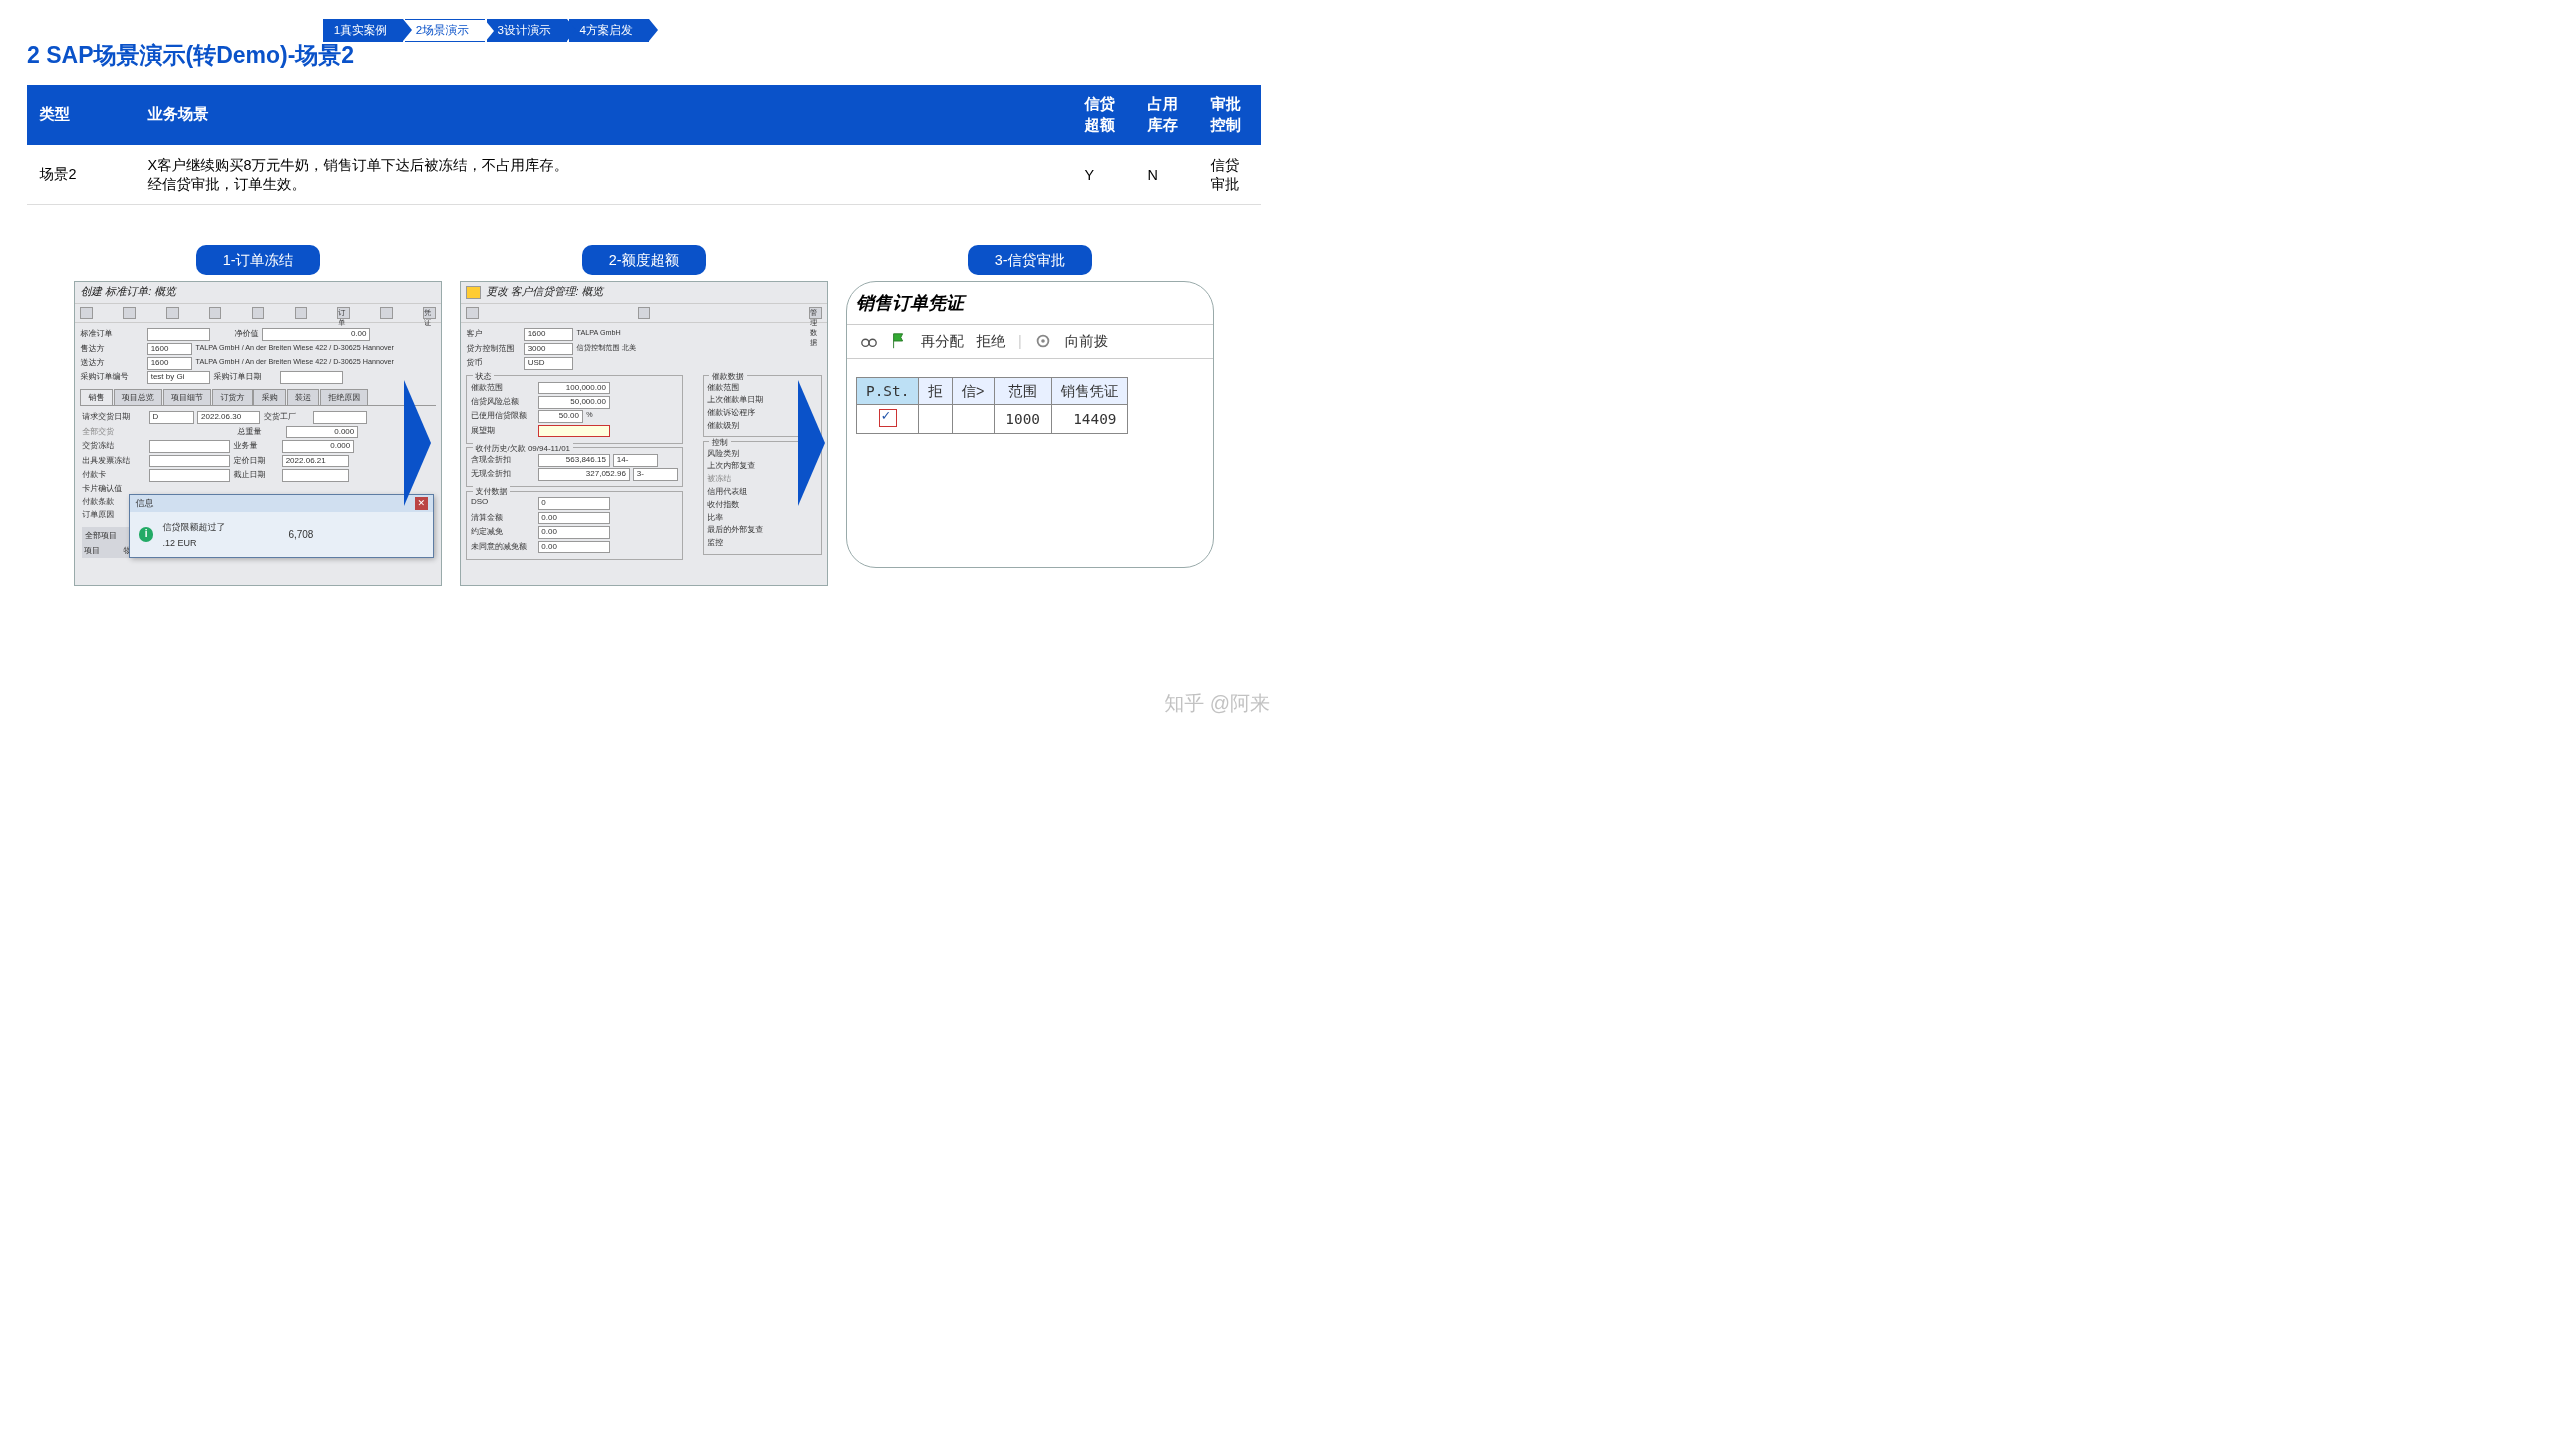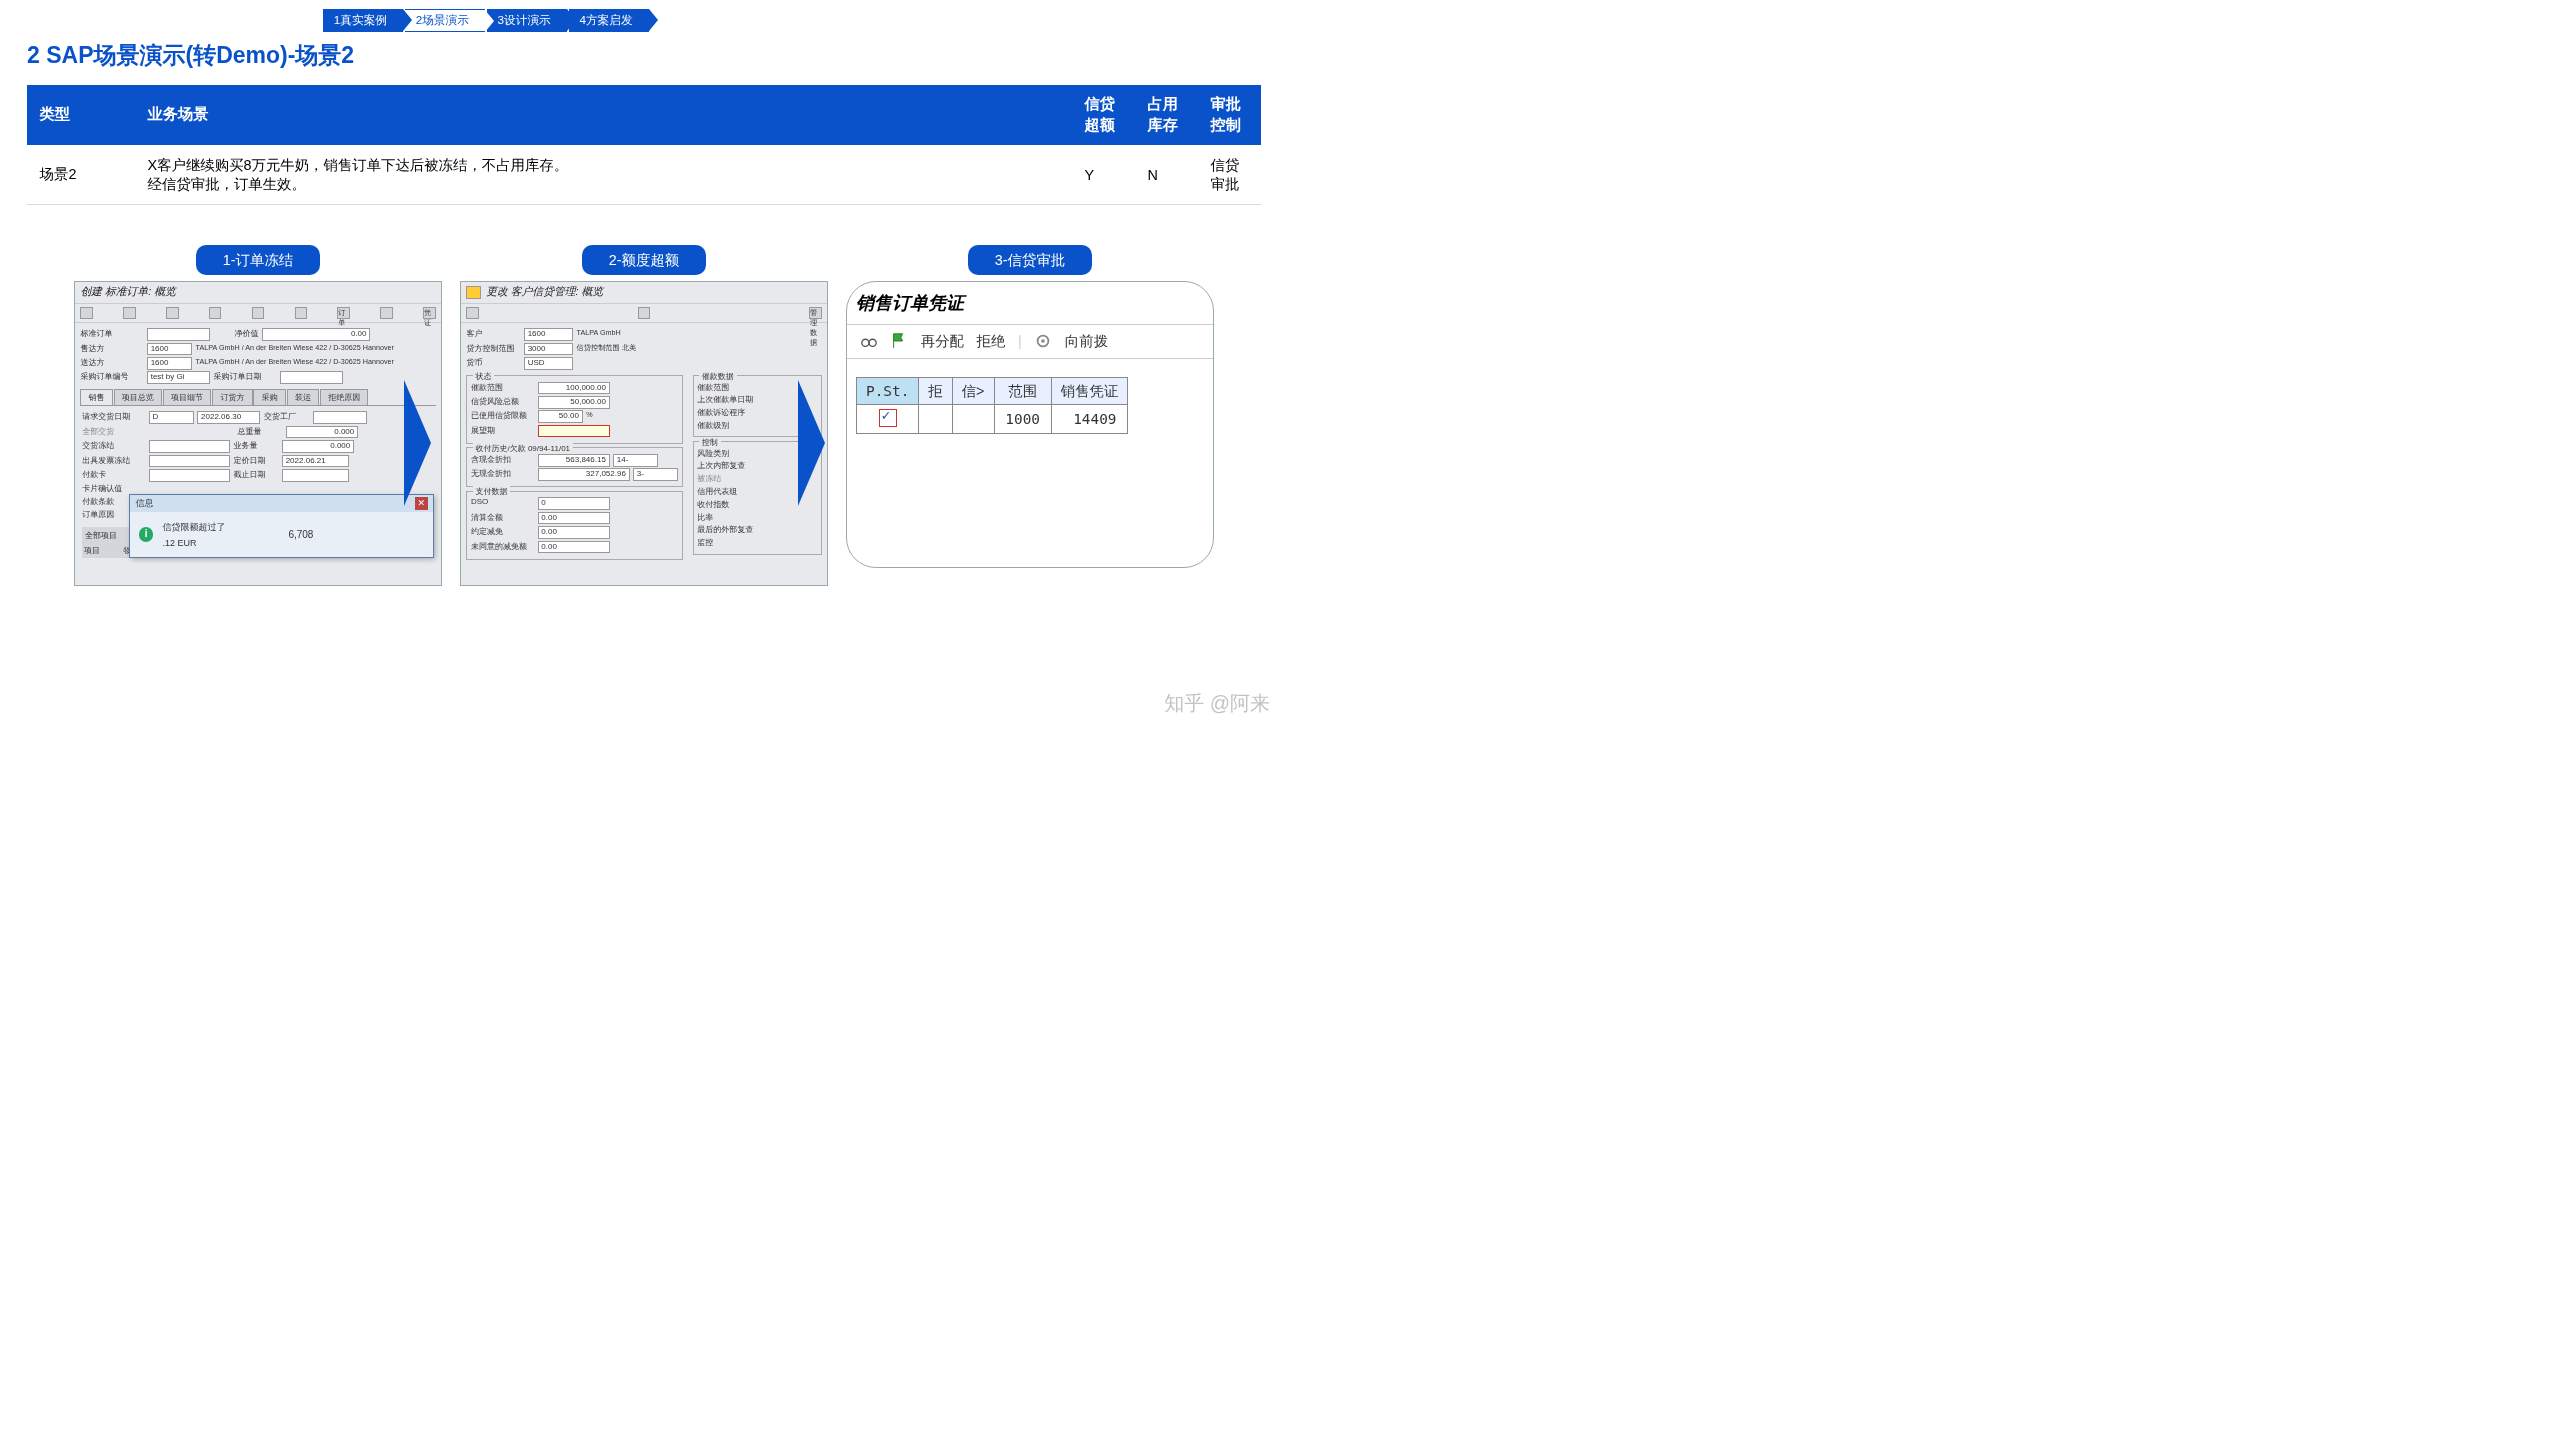--- a/index.html
+++ b/index.html
@@ -1,18 +1,18 @@
 <!DOCTYPE html>
 <html style="font-size:14.4px"><head>
 <meta charset="utf-8">
 <style>
 *{box-sizing:border-box;margin:0;padding:0;}
 body{font-family:"Microsoft YaHei",Arial,sans-serif;background:#fff;width:1288px;height:724px;position:relative;overflow:hidden;}
 .page{padding:18px 27px;}
-.top-nav{position:absolute;top:9px;left:323px;display:flex;gap:1.8px;}
+.top-nav{position:absolute;top:19px;left:323px;display:flex;gap:1.8px;}
 .nav-item{display:flex;align-items:center;height:23px;font-size:11.7px;color:#fff;padding:0 16px 0 10.8px;position:relative;}
 .nav-item::after{content:"";position:absolute;right:-9px;top:0;border-left:9px solid;border-top:11.7px solid transparent;border-bottom:11.7px solid transparent;z-index:1;}
 .nav-blue{background:#0a52c9;}
 .nav-blue::after{border-left-color:#0a52c9;}
 .nav-white{background:#fff;color:#0a52c9;border-top:0.9px solid #0a52c9;border-bottom:0.9px solid #0a52c9;}
 .nav-white::after{border-left-color:#fff;}
 .page-title{color:#0a52c9;font-size:23px;font-weight:bold;margin:22.4px 0 13.5px 0;}
 .main-table{width:100%;border-collapse:collapse;}
 .main-table th{background:#0a52c9;color:#fff;text-align:left;padding:9px 12.6px;font-size:15.2px;font-weight:bold;}
 .main-table td{padding:10.8px 12.6px;font-size:14.4px;background:#fff;border-bottom:0.9px solid #ddd;}
@@ -45,21 +45,21 @@
 .shot3-table{border-collapse:collapse;margin:18px 9px;font-size:14.4px;}
 .shot3-table th{border:0.9px solid #888;padding:3.6px 9px;background:#e8f0ff;font-weight:normal;}
 .shot3-table th.pst{background:#bde0f5;font-family:monospace;font-weight:normal;}
 .shot3-table td{border:0.9px solid #888;padding:3.6px 10.8px;text-align:right;font-family:monospace;}
 .check-icon{display:inline-block;width:18px;height:18px;border:1.8px solid #c33;position:relative;}
 .check-icon::after{content:"✓";color:#2255aa;font-weight:bold;position:absolute;left:1.8px;top:-2.7px;font-size:14.4px;}
 .big-arrow{position:absolute;width:0;height:0;border-top:63px solid transparent;border-bottom:63px solid transparent;border-left:27px solid #0a52c9;z-index:5;}
 .arrow1{left:377px;top:135px;}
 .arrow2{left:771px;top:135px;}
 .watermark{position:absolute;bottom:7.2px;right:18px;font-size:20px;color:rgba(120,120,120,0.45);font-weight:500;}
-.two-col{display:flex;gap:10px;}
+.two-col{display:flex;gap:20px;}
 .col{flex:1;}
 </style>
 </head>
 <body>
 
 <div class="page">
   <div class="top-nav">
     <div class="nav-item nav-blue">1真实案例</div>
     <div class="nav-item nav-white">2场景演示</div>
     <div class="nav-item nav-blue">3设计演示</div>

